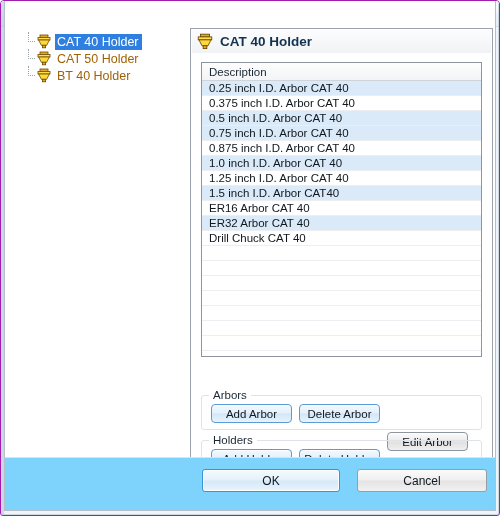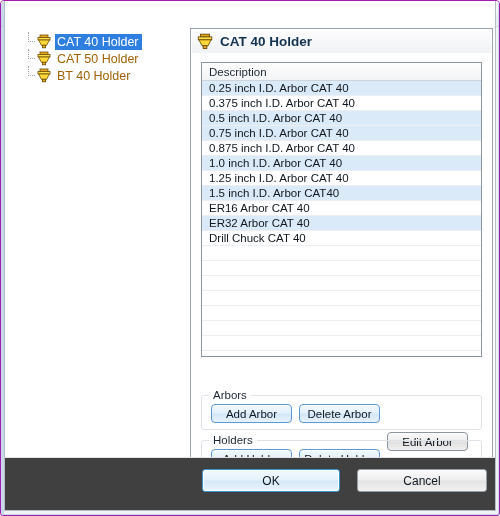--- a/index.html
+++ b/index.html
@@ -250,21 +250,21 @@
   }
   .grp-b1 { left: 9px; top: 8px; width: 81px; }
   .grp-b2 { left: 97px; top: 8px; width: 81px; }
   .grp-b3 { left: 185px; top: 8px; width: 81px; }
 
   
   .footer {
     position: absolute;
     left: 0; bottom: 0; right: 0;
     height: 52px;
-    background: #404040;
+    background: #7dd3fc;
     border-top: 1px solid #dfe1e4;
   }
   .footer-btn {
     position: absolute;
     top: 11px;
     height: 23px;
     box-sizing: border-box;
     font-size: 12px;
     color: #101820;
     border-radius: 3px;

